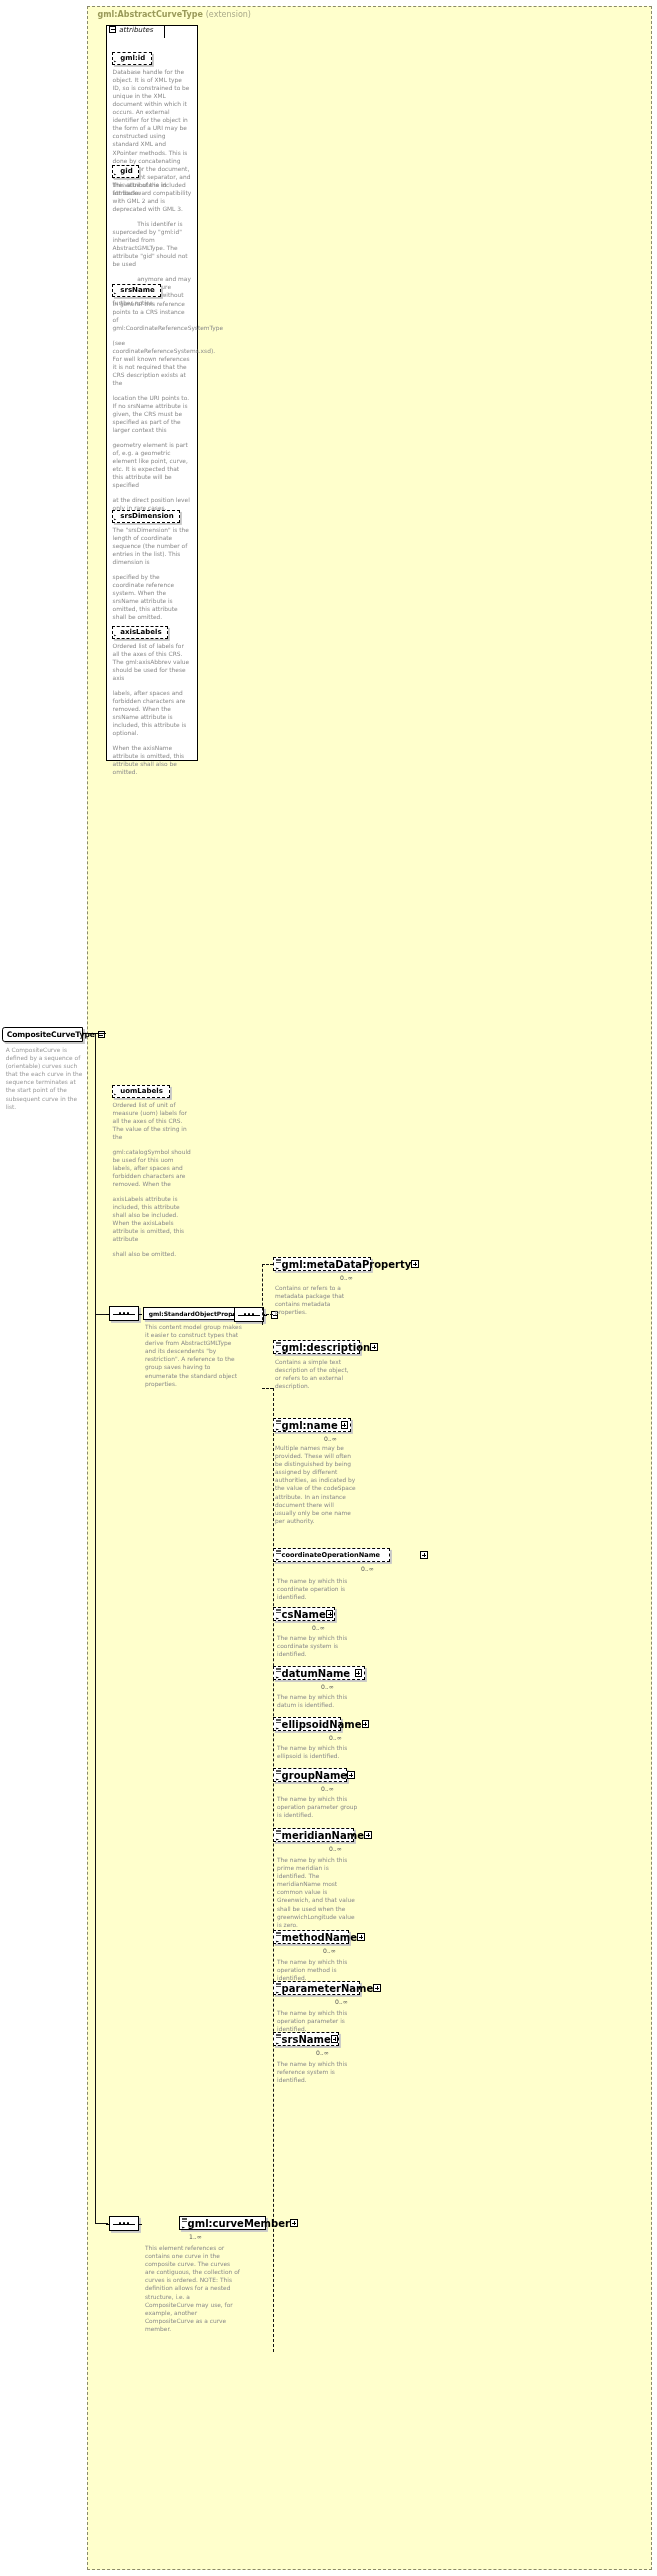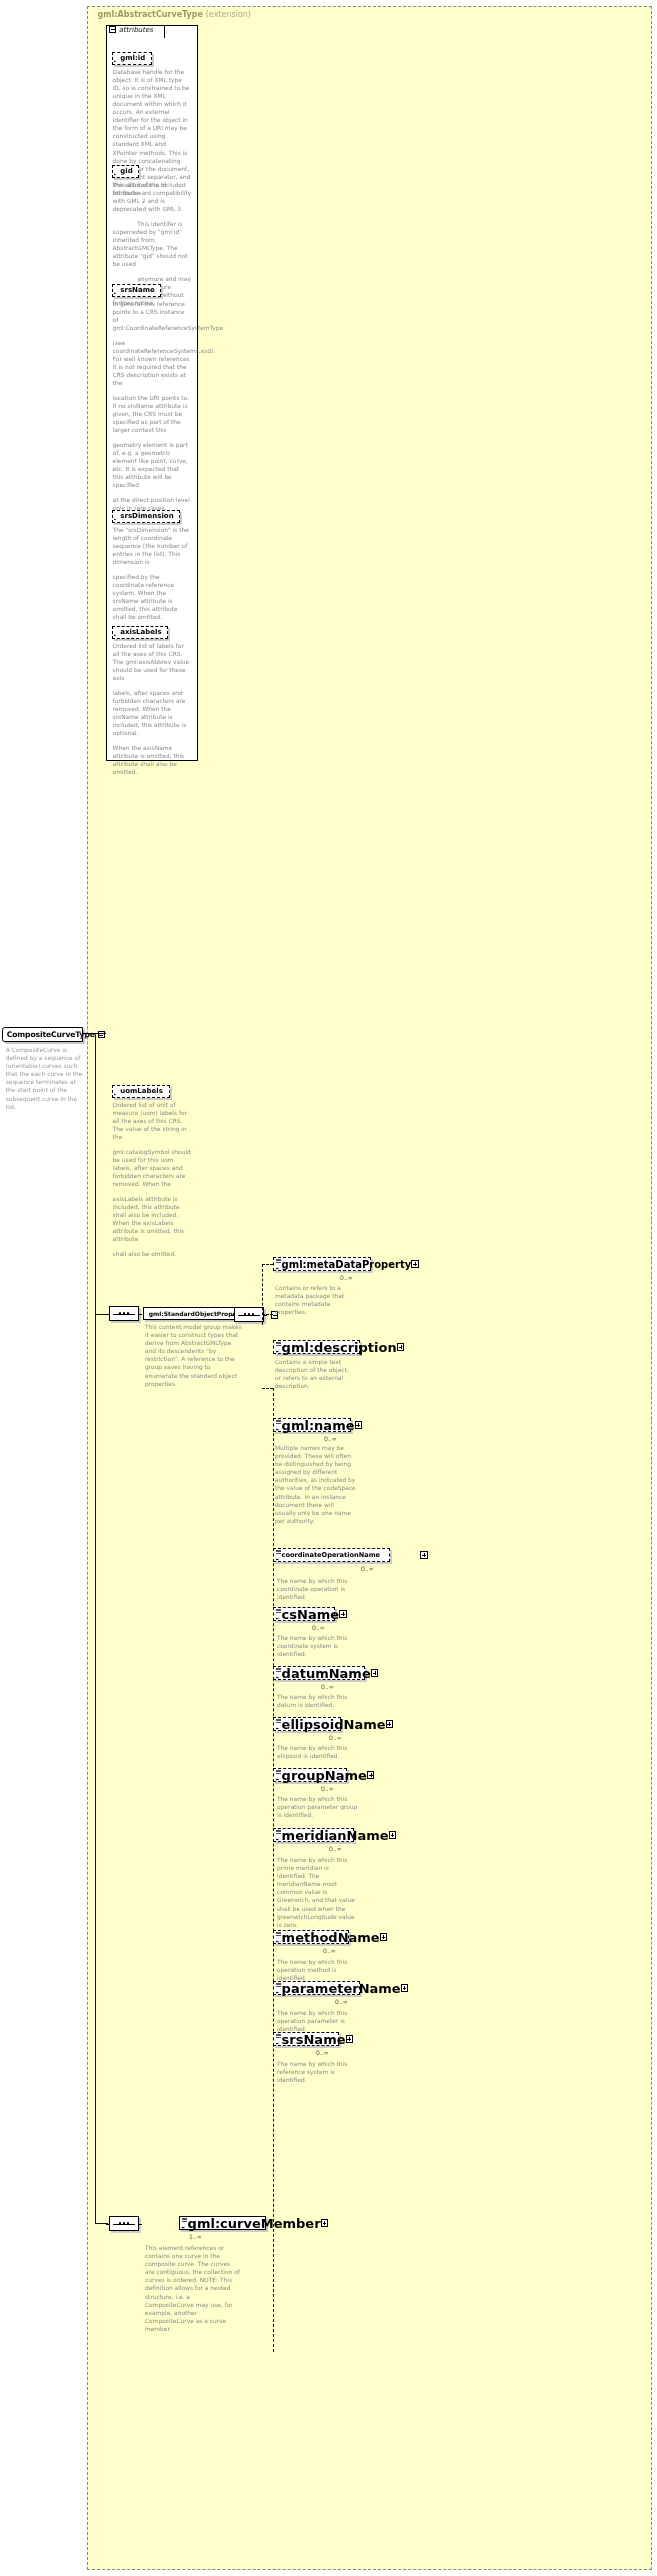--- a/index.html
+++ b/index.html
@@ -201,21 +201,21 @@
     position: absolute;
     border: 0.9px dashed #000;
     background: #ffffff;
     box-shadow: 1.9px 1.9px 0 #c8c8c8;
     height: 14px;
     display: flex; align-items: center;
     padding: 0 1.9px 0 7.6px;
   }
   .elem.solid { border-style: solid; margin-left: 36px; }
   .elem .ename {
-    font-size: 13px; font-weight: bold; color: #000; white-space: nowrap;
+    font-size: 10px; font-weight: bold; color: #000; white-space: nowrap;
   }
   .elem .hamb {
     position: absolute; left: 1.9px; top: 0.9px;
     width: 4.7px; height: 3.8px;
   }
   .elem .hamb i {
     display:block; height:0.8px; background:#555; margin-bottom:0.8px;
   }
   .elem .arrow {
     position:absolute; left:1.9px; bottom:1.4px;

